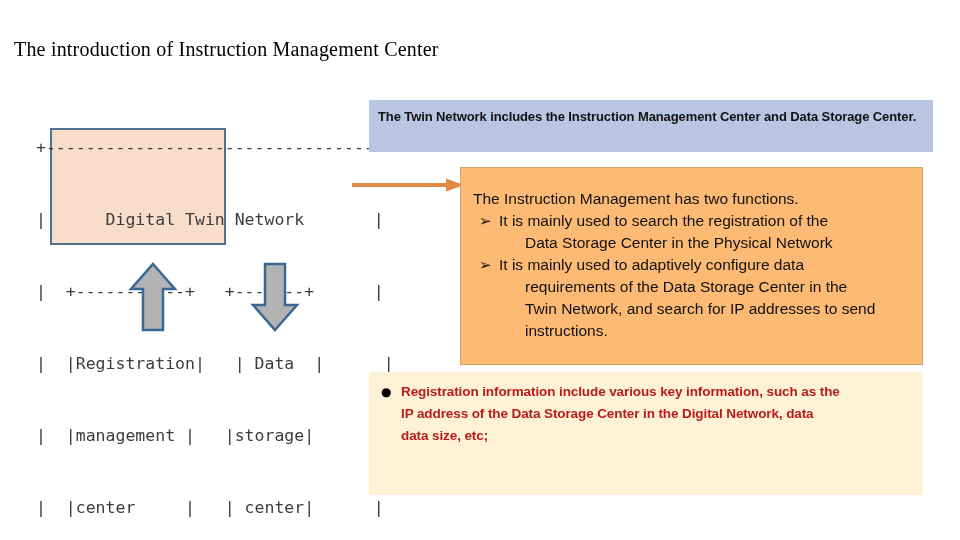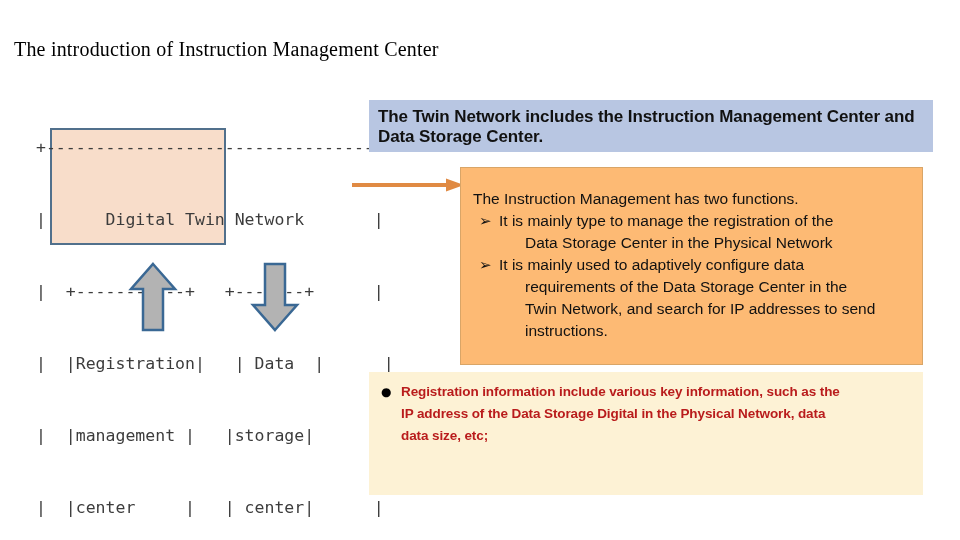--- a/index.html
+++ b/index.html
@@ -84,21 +84,21 @@
     left: 369px;
     top: 100px;
     width: 564px;
     height: 52px;
     background: #b8c6e2;
     box-sizing: border-box;
     padding: 7px 9px 0 9px;
     z-index: 5;
   }
   #blue-box .bx-text {
-    font-size: 17px;
+    font-size: 13px;
     font-weight: bold;
     color: #111111;
     line-height: 20px;
     letter-spacing: -0.1px;
   }
 
   
   #functions-box {
     position: absolute;
     left: 460px;
@@ -217,38 +217,38 @@
 <div id="blue-box">
   <div class="bx-text">The Twin Network includes the Instruction Management Center and Data Storage Center.</div>
 </div>
 
 <div id="functions-box">
   <div class="fn-head">The Instruction Management has two functions.</div>
 
   <div class="fn-item">
     <span class="fn-marker">➢</span>
     <span class="fn-body">
-      <span>It is mainly type to manage the registration of the</span>
+      <span>It is mainly used to search the registration of the</span>
       <span class="cont">Data Storage Center in the Physical Network</span>
     </span>
   </div>
 
   <div class="fn-item">
     <span class="fn-marker">➢</span>
     <span class="fn-body">
       <span>It is mainly used to adaptively configure data</span>
       <span class="cont">requirements of the Data Storage Center in the</span>
       <span class="cont">Twin Network, and search for IP addresses to send</span>
       <span class="cont">instructions.</span>
     </span>
   </div>
 </div>
 
 <div id="registration-box">
   <div class="reg-row">
     <span class="reg-marker">●</span>
     <span class="reg-text">
       <span>Registration information include various key information, such as the</span>
-      <span style="display:block">IP address of the Data Storage Digital in the Physical Network, data</span>
+      <span style="display:block">IP address of the Data Storage Center in the Digital Network, data</span>
       <span style="display:block">data size, etc;</span>
     </span>
   </div>
 </div>
 
 </body></html>

